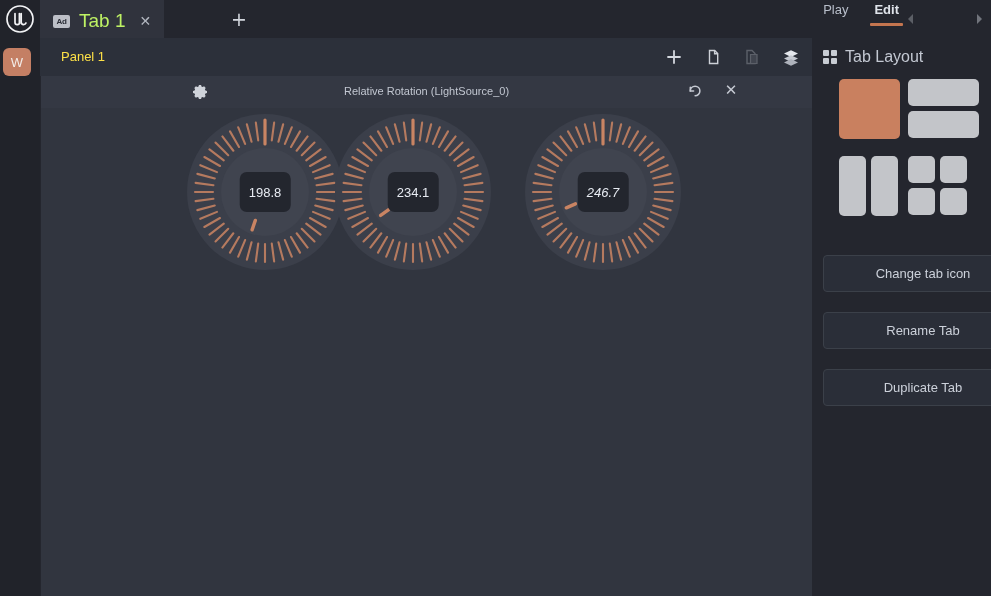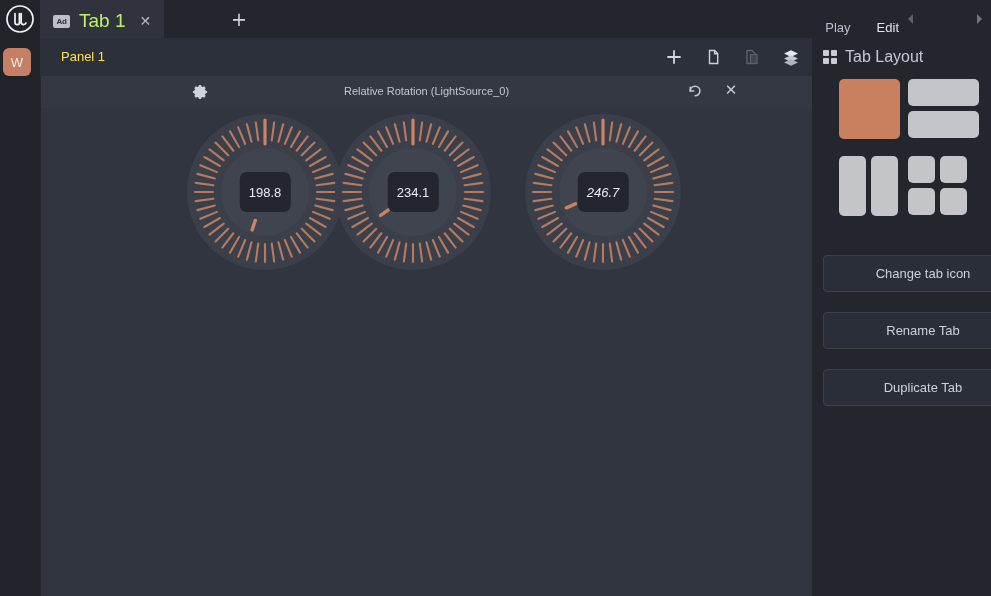--- a/index.html
+++ b/index.html
@@ -53,24 +53,24 @@
   }
   .tab-add {
     position: absolute; left: 188px; top: 9px;
     width: 22px; height: 22px; color: #d2d6dd; font-size: 19px;
     line-height: 20px; text-align: center;
     font-family: "DejaVu Sans", sans-serif;
   }
 
   .mode-tabs {
     position: absolute; right: 92px; top: 0; height: 38px;
-    display: flex; align-items: flex-start; gap: 26px; padding-top: 20px;
+    display: flex; align-items: flex-start; gap: 26px; padding-top: 2px;
   }
   .mode-tab { position: relative; font-size: 13px; color: #b9bfcb; padding-bottom: 9px; }
-  .mode-tab.active { color: #dfe3ea; }
+  .mode-tab.active { color: #dfe3ea; font-weight: bold; }
   .mode-tab.active::after {
     content: ""; position: absolute; left: -4px; right: -4px; bottom: 0;
     height: 3px; background: #c4754f; border-radius: 1px;
   }
   .navarrows {
     position: absolute; right: 5px; top: 12px;
     width: 82px; display: flex; align-items: center; justify-content: space-between;
   }
   .navarrow { width: 14px; height: 14px; }
 

